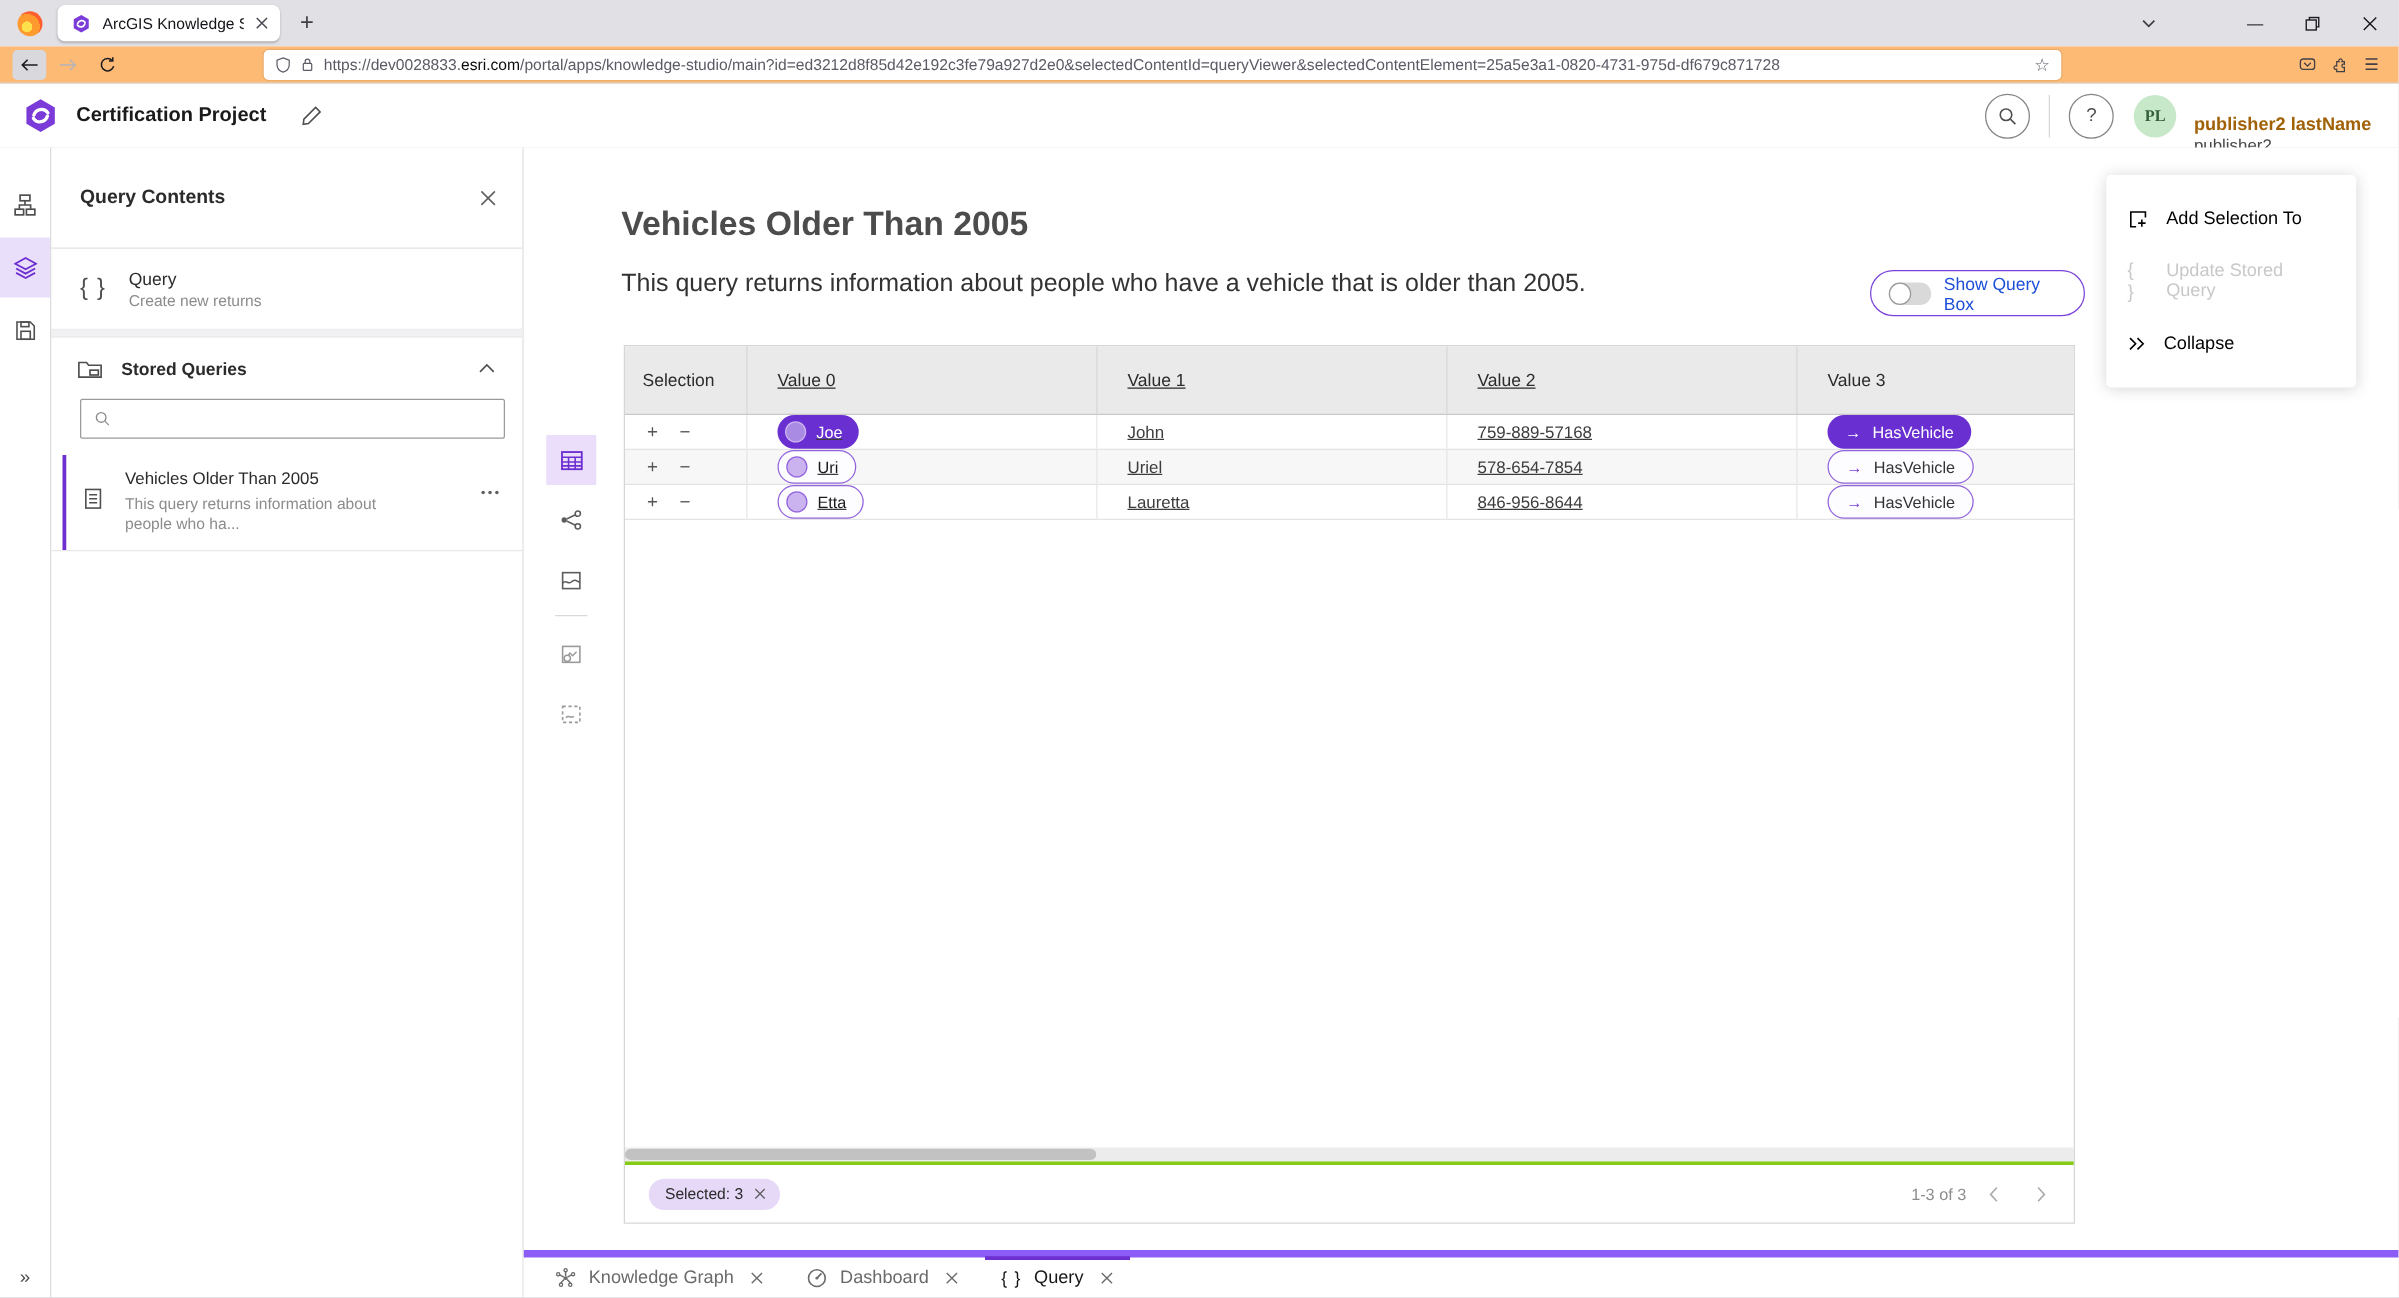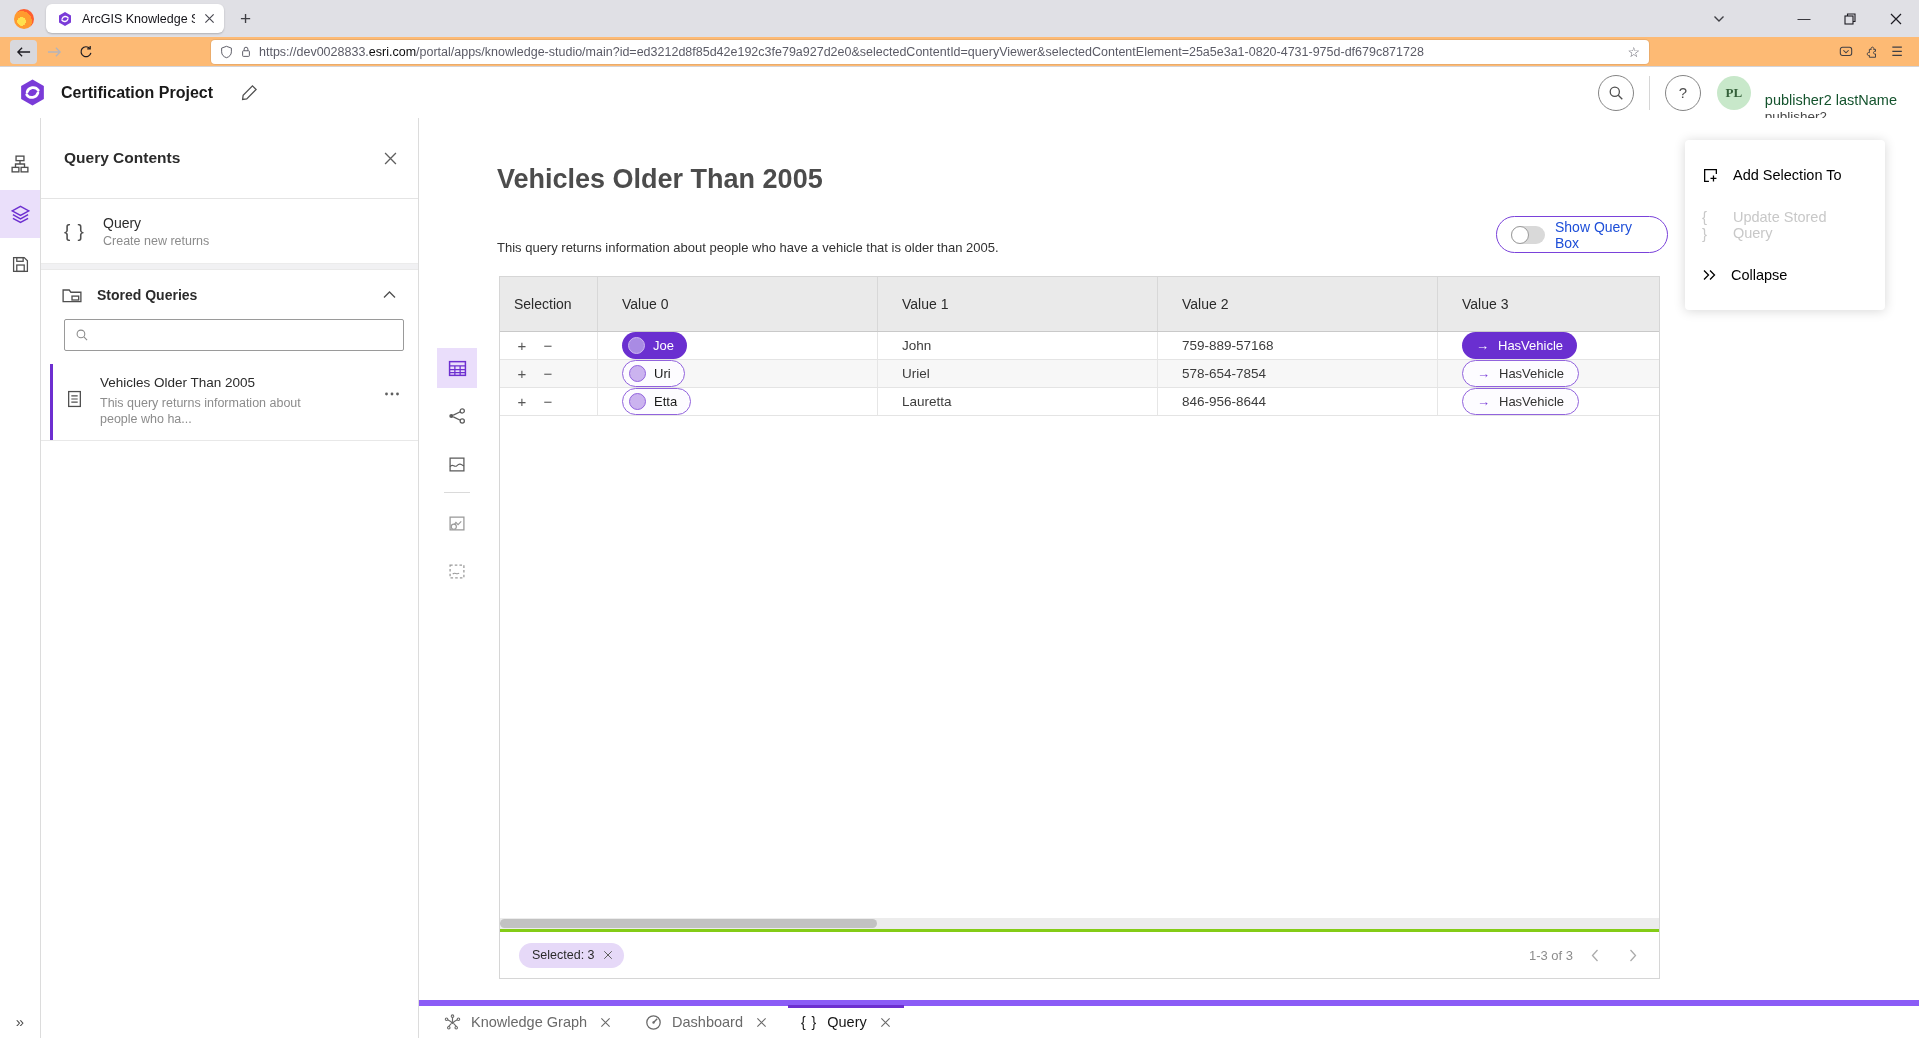--- a/index.html
+++ b/index.html
@@ -35,21 +35,21 @@
   
   .appheader { height:52px; display:flex; align-items:center; border-bottom:1px solid #dcdcdc; padding:0 22px 0 18px; background:#fff; }
   .app-title { font-size:16px; font-weight:700; color:#1a1a1a; margin-left:14px; }
   .edit-btn { margin-left:28px; color:#4f4f4f; }
   .hdr-right { margin-left:auto; display:flex; align-items:center; }
   .circle-btn { width:36px; height:36px; border:1px solid #858585; border-radius:50%; display:flex; align-items:center;
                 justify-content:center; color:#4f4f4f; background:#fff; font-size:15px; }
   .hdr-div { width:1px; height:34px; background:#d6d6d6; margin:0 15px; }
   .avatar { width:34px; height:34px; border-radius:50%; background:#c8e8ca; color:#35603a; font-size:13px; font-weight:700;
             display:flex; align-items:center; justify-content:center; margin:0 14px 0 16px;font-family:Liberation Serif, serif; }
-  .uname1 { font-size:14.5px; font-weight:400; color:#14532d; line-height:17px;margin-top:32px; }
+  .uname1 { font-size:14.5px; font-weight:700; color:#a16207; line-height:17px;margin-top:32px; }
   .uname2 { font-size:13.5px; color:#474747; line-height:16px; }
 
   
   .body { position:absolute; top:118px; left:0; right:0; bottom:0; display:flex; }
 
   .rail { width:41px; flex:0 0 41px; border-right:1px solid #dcdcdc; position:relative; background:#fff; }
   .rail-icn { position:absolute; left:0; width:40px; height:40px; display:flex; align-items:center; justify-content:center; color:#4f4f4f; }
   .rail-icn.active { background:#eadffa; color:#6d2fd0; }
   .rail-expand { position:absolute; left:0; bottom:4px; width:40px; height:26px; display:flex; align-items:center;
                  justify-content:center; color:#4f4f4f; font-size:15px; }
@@ -73,40 +73,40 @@
   .sq-doc { margin-left:25px; margin-top:15px; color:#4f4f4f; }
   .sq-texts { margin-left:17px; width:222px; }
   .sq-name { font-size:13.5px; color:#2b2b2b; }
   .sq-desc { font-size:12.5px; color:#8c8c8c; line-height:16px; margin-top:5px; }
   .sq-kebab { margin-left:auto; margin-right:18px; margin-top:16px; color:#5f5f5f; }
 
   .maincol { flex:1; display:flex; flex-direction:column; min-width:0; background:#fff; }
   .main { flex:1; position:relative; }
 
   .page-title { position:absolute; left:78px; top:46px; font-size:27px; font-weight:600; color:#4c4c4c; }
-  .page-desc { position:absolute; left:78px; top:122px; font-size:13px; color:#323232; }
+  .page-desc { position:absolute; left:78px; top:98px; font-size:20px; color:#323232; }
 
   .toggle { position:absolute; left:1077px; top:98px; width:172px; height:37px; border:1.5px solid #7a42da; border-radius:20px;
             display:flex; align-items:center; padding:0 14px; gap:10px; color:#1d4ed8; font-size:14px; background:#fff; }
   .switch { width:34px; height:18px; border-radius:10px; background:#d9d9d9; position:relative; flex:0 0 34px; }
   .knob { position:absolute; left:0; top:0; width:18px; height:18px; border-radius:50%; background:#fff;
           border:1px solid #9a9a9a; }
 
   .vtool { position:absolute; left:18px; top:230px; width:40px; }
   .vt { width:40px; height:40px; display:flex; align-items:center; justify-content:center; color:#5c5c5c; margin-bottom:8px; }
   .vt.active { background:#eadefb; color:#6d2fd0; }
   .vt-div { width:26px; height:1px; background:#dadada; margin:2px auto 10px; }
 
   
   .tablecard { position:absolute; left:80px; top:158px; width:1161px; height:703px; border:1px solid #d6d6d6;
                display:flex; flex-direction:column; background:#fff; }
   .thead { display:flex; flex:0 0 55px; background:#eaeaea; border-bottom:1px solid #c9c9c9; }
   .th { display:flex; align-items:center; padding-left:24px; font-size:14px; color:#2b2b2b; border-right:1px solid #d8d8d8; }
   .c0 { width:98px; padding-left:14px; flex:0 0 98px; }
-  .cv { width:280px; flex:0 0 280px; }
+  .cv { width:280px; flex:0 0 280px;text-decoration:underline; }
   .cl { flex:1; border-right:none !important; }
   .trow { display:flex; flex:0 0 58px; border-bottom:1px solid #e4e4e4; }
   .trow.alt { background:#f7f7f7; }
   .td { display:flex; align-items:center; padding-left:24px; font-size:13.5px; color:#3c3c3c; border-right:1px solid #e6e6e6; }
   .td.c0 { gap:12px; color:#565656; font-size:15px; padding-left:15px; }
   .rowop { width:14px; text-align:center; line-height:1; }
   .filler { flex:1; }
   .hscroll { flex:0 0 11px; background:#ececec; position:relative; }
   .hthumb { position:absolute; left:0; top:1px; height:9px; width:377px; background:#c2c2c2; border-radius:5px; }
   .tfoot { flex:0 0 49px; display:flex; align-items:center; border-top:3px solid #84cc16;text-align:center; }

